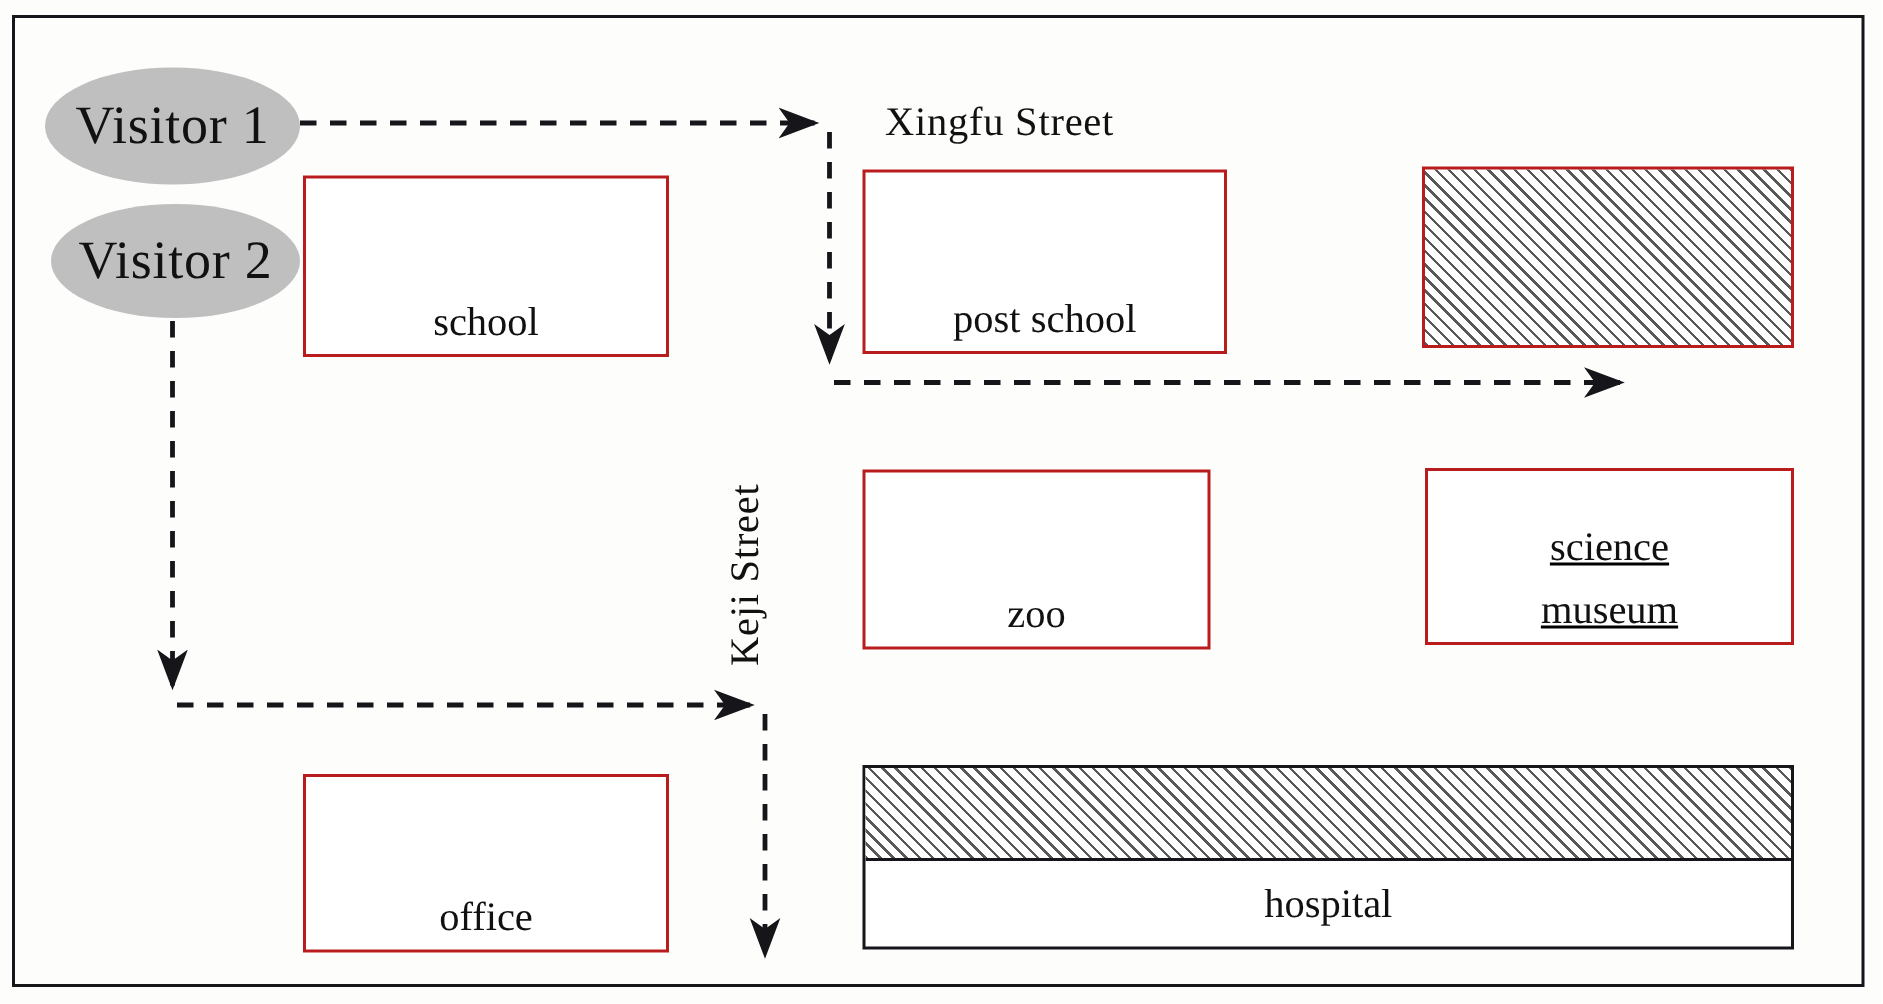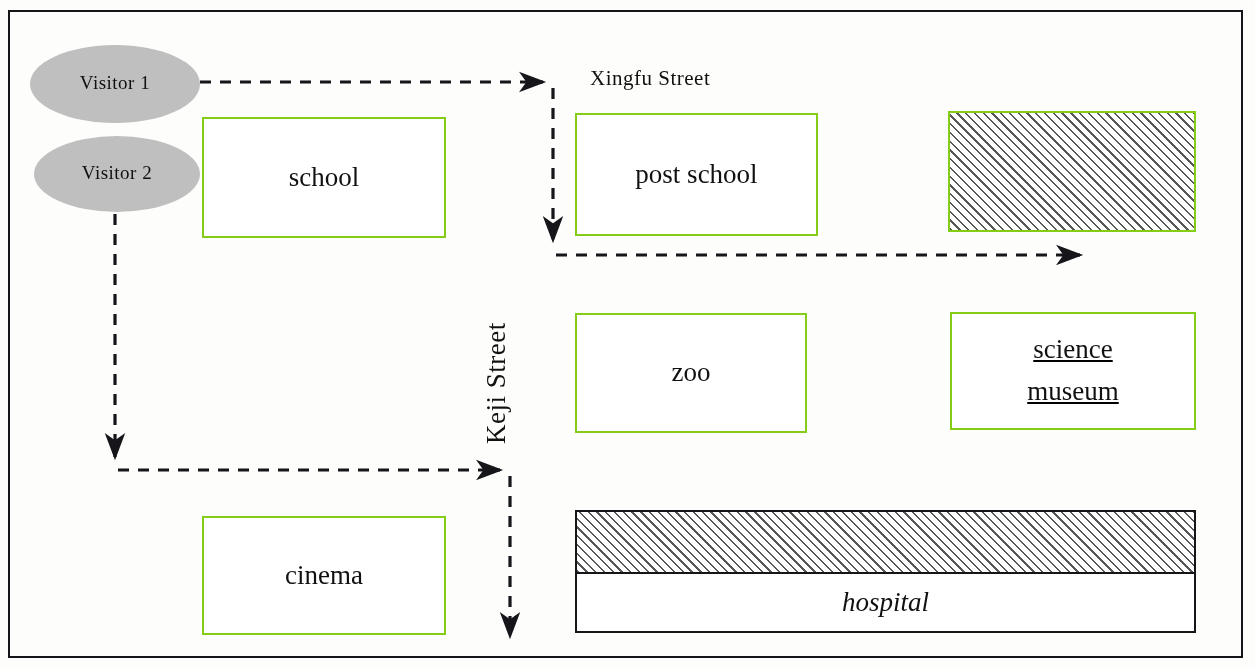--- a/index.html
+++ b/index.html
@@ -32,31 +32,31 @@
     position: absolute;
     border-radius: 50%;
     background: #bfbfbf;
     display: flex;
     align-items: center;
     justify-content: center;
     color: #111;
     letter-spacing: 0.5px;
   }
   .ellipse span {
-    font-size: 19px;
+    font-size: 36px;
     white-space: nowrap;
     transform: translateY(-1px);
   }
   .box {
     position: absolute;
-    border: 2px solid #84cc16;
+    border: 2px solid #b91c1c;
     box-sizing: border-box;
     background: #ffffff;
     display: flex;
-    align-items: center;
+    align-items: flex-end;
     justify-content: center;
   }
   .box .label {
     font-size: 27px;
     color: #111;
     text-align: center;
     line-height: 1.55;
     white-space: pre-line;
   }
   .hatch {
@@ -90,21 +90,21 @@
     top: 62px;
     bottom: 0;
     display: flex;
     align-items: center;
     justify-content: center;
     font-size: 27px;
     color: #111;
   }
   .street-label {
     position: absolute;
-    font-size: 21px;
+    font-size: 27px;
     color: #111;
     white-space: nowrap;
     letter-spacing: 0.5px;
   }
   .street-vertical {
     position: absolute;
     font-size: 27px;
     color: #111;
     white-space: nowrap;
     transform-origin: left top;
@@ -134,39 +134,39 @@
   <div class="ellipse" style="left:34px; top:136px; width:166px; height:76px;">
     <span>Visitor  2</span>
   </div>
 
   <div class="box" style="left:202px; top:117px; width:244px; height:121px;">
     <div class="label">school</div>
   </div>
 
 
   <div class="box" style="left:202px; top:516px; width:244px; height:119px;">
-    <div class="label">cinema</div>
+    <div class="label">office</div>
   </div>
 
   <div class="box" style="left:575px; top:113px; width:243px; height:123px;">
     <div class="label">post  school</div>
   </div>
 
   <div class="box" style="left:575px; top:313px; width:232px; height:120px;">
     <div class="label">zoo</div>
   </div>
 
   <div class="box hatch" style="left:948px; top:111px; width:248px; height:121px;"></div>
 
   <div class="box" style="left:950px; top:312px; width:246px; height:118px;text-decoration:underline;">
     <div class="label">science
 museum</div>
   </div>
 
-  <div class="hospital-outer" style="left:575px; top:510px; width:621px; height:123px;font-style:italic;">
+  <div class="hospital-outer" style="left:575px; top:510px; width:621px; height:123px;">
     <div class="hospital-strip hatch"></div>
     <div class="hospital-name">hospital</div>
   </div>
 
   <div class="street-label" style="left:590px; top:66px;">Xingfu  Street</div>
 
 
 
   <div class="street-vertical" style="left:481px; top:444px;">Keji  Street</div>
 

